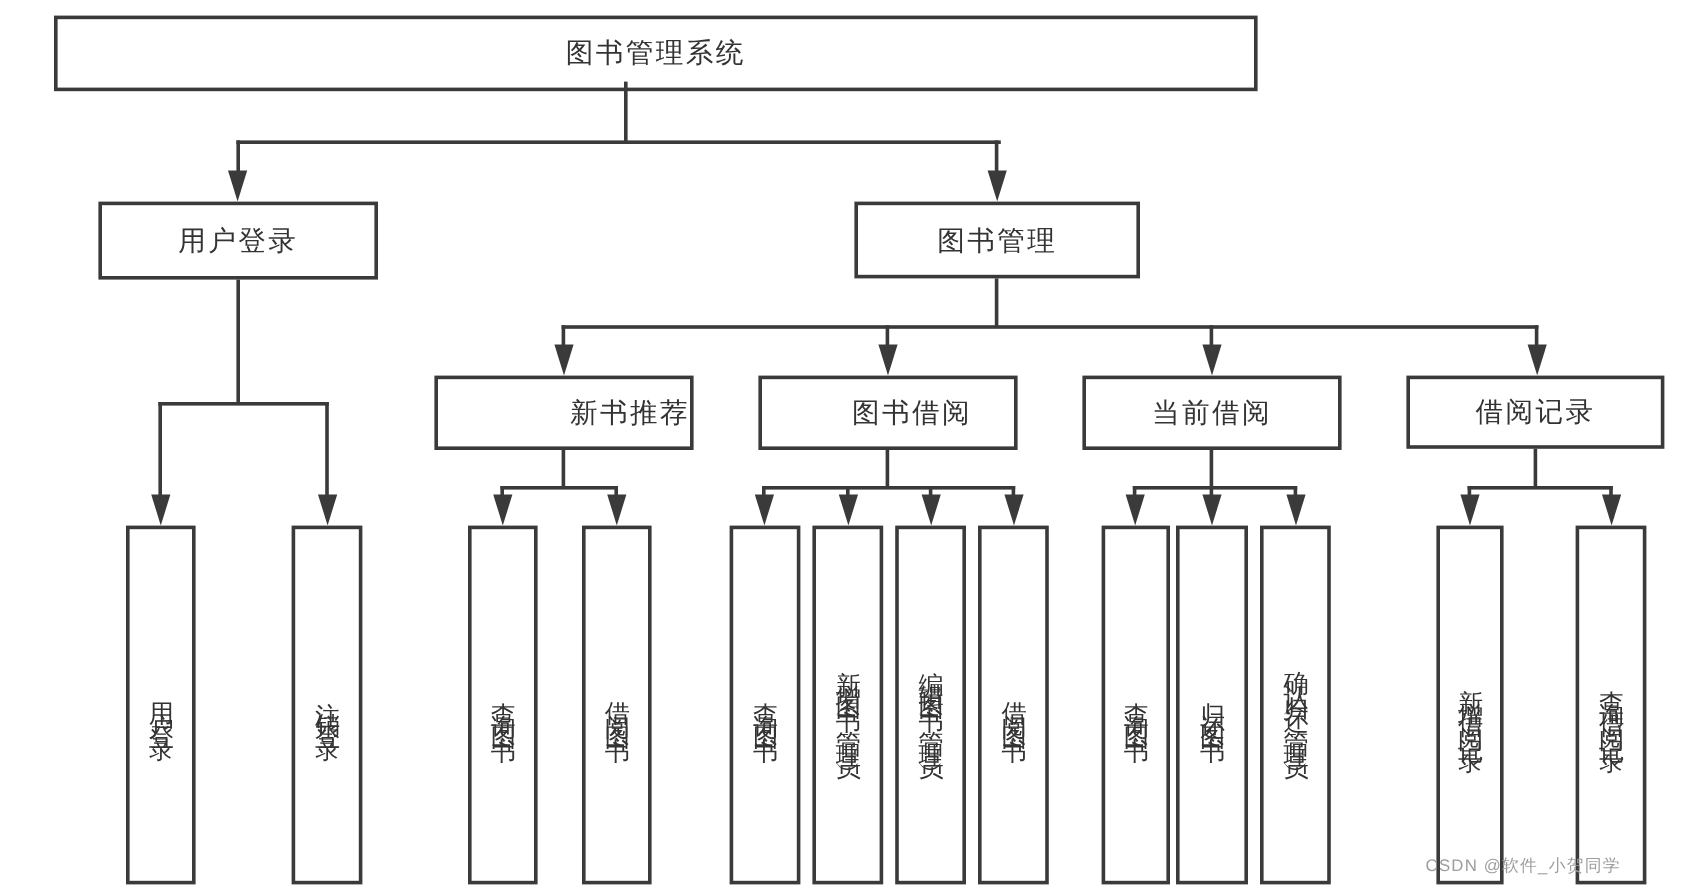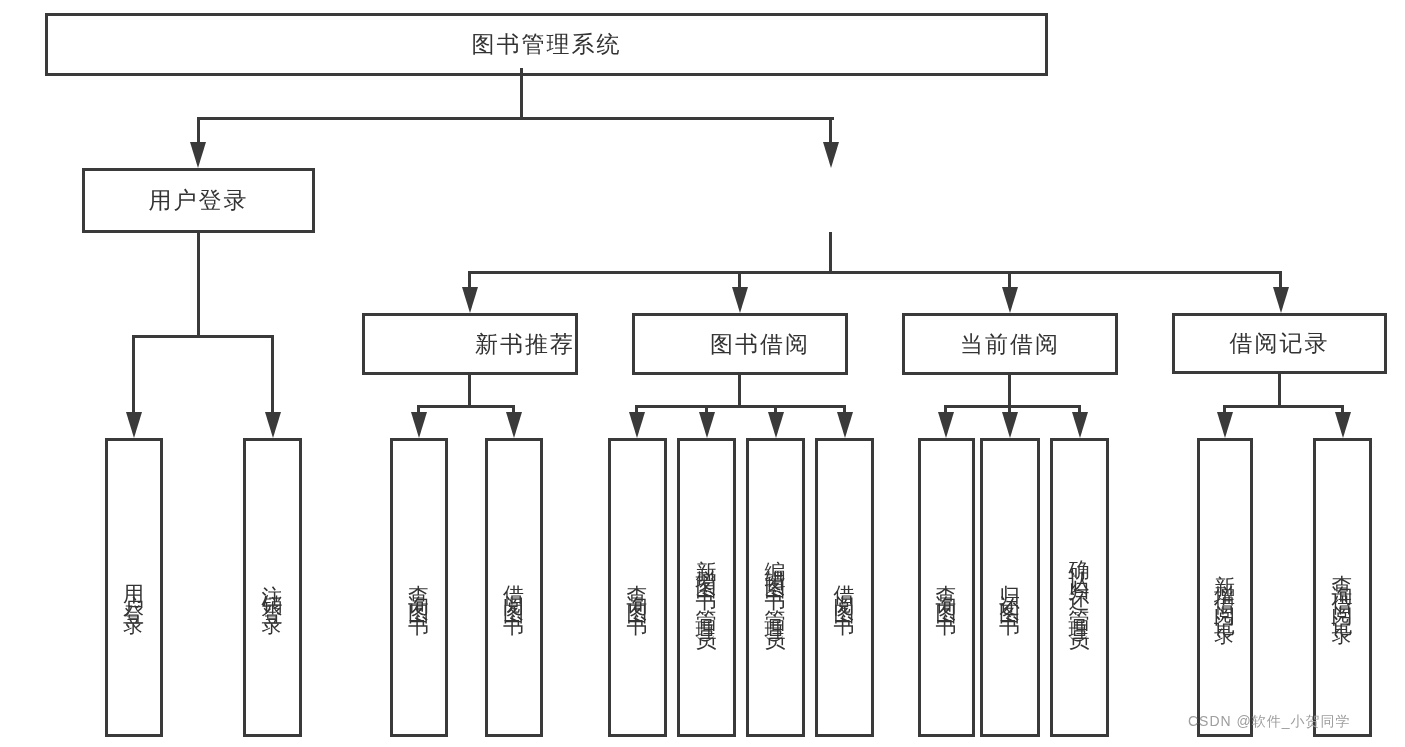--- a/index.html
+++ b/index.html
@@ -44,20 +44,23 @@
 
   <div class="vline" style="left:520px;top:68px;height:50px;"></div>
   <div class="hline" style="left:197px;top:117px;width:637px;"></div>
   <div class="vline" style="left:197px;top:117px;height:26px;"></div>
   <div class="arrowhead" style="left:190px;top:142px;"></div>
   <div class="vline" style="left:829px;top:117px;height:26px;"></div>
   <div class="arrowhead" style="left:823px;top:142px;"></div>
 
   <div class="box" style="left:82px;top:168px;width:233px;height:65px;">
     <span>用户登录</span>
+  </div>
+  <div class="box" style="left:712px;top:168px;width:238px;height:64px;">
+    <span>图书管理</span>
   </div>
 
   <div class="vline" style="left:197px;top:233px;height:103px;"></div>
   <div class="hline" style="left:132px;top:335px;width:142px;"></div>
   <div class="vline" style="left:132px;top:335px;height:78px;"></div>
   <div class="arrowhead" style="left:126px;top:412px;"></div>
   <div class="vline" style="left:271px;top:335px;height:78px;"></div>
   <div class="arrowhead" style="left:265px;top:412px;"></div>
 
   <div class="vline" style="left:829px;top:232px;height:40px;"></div>

